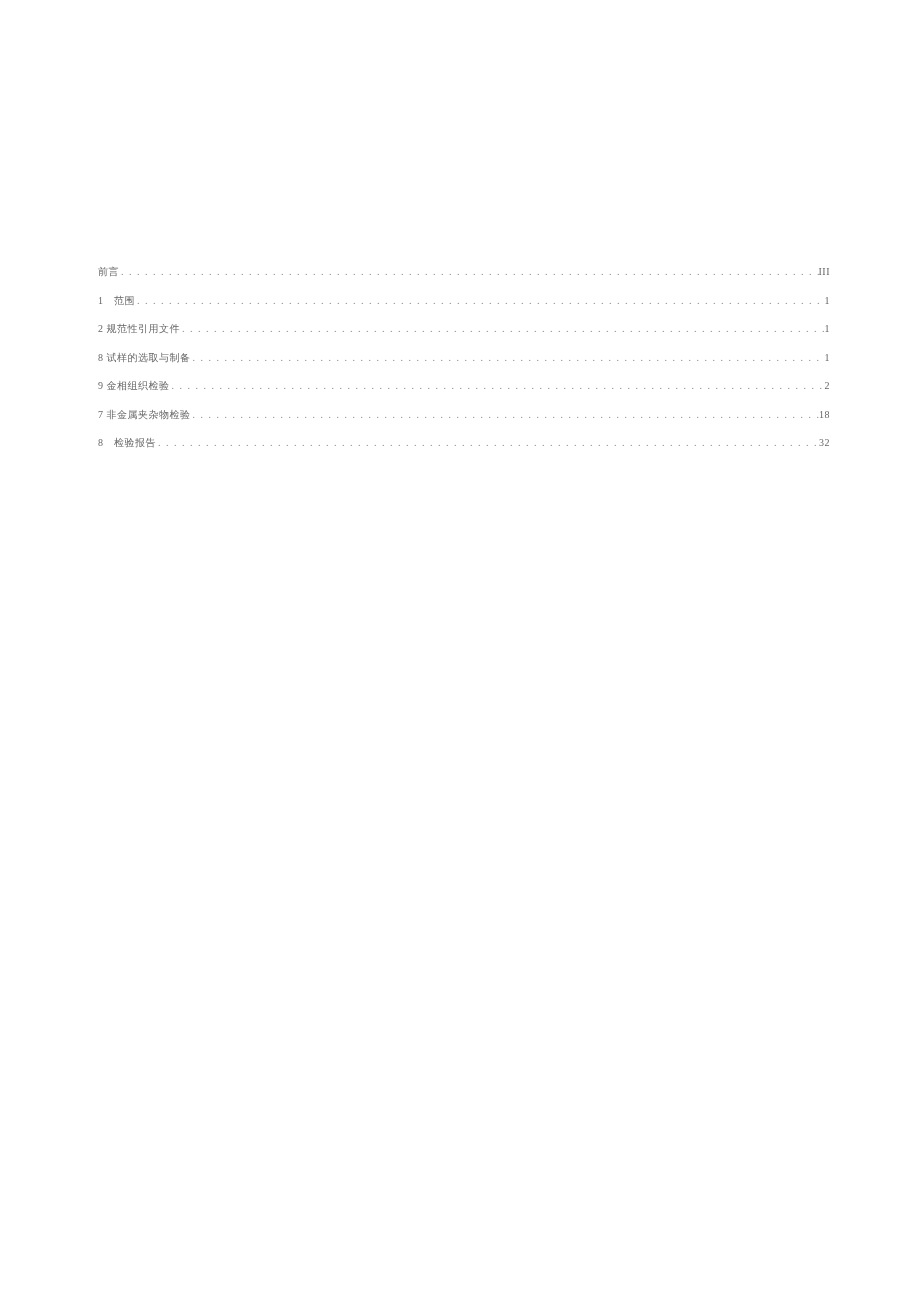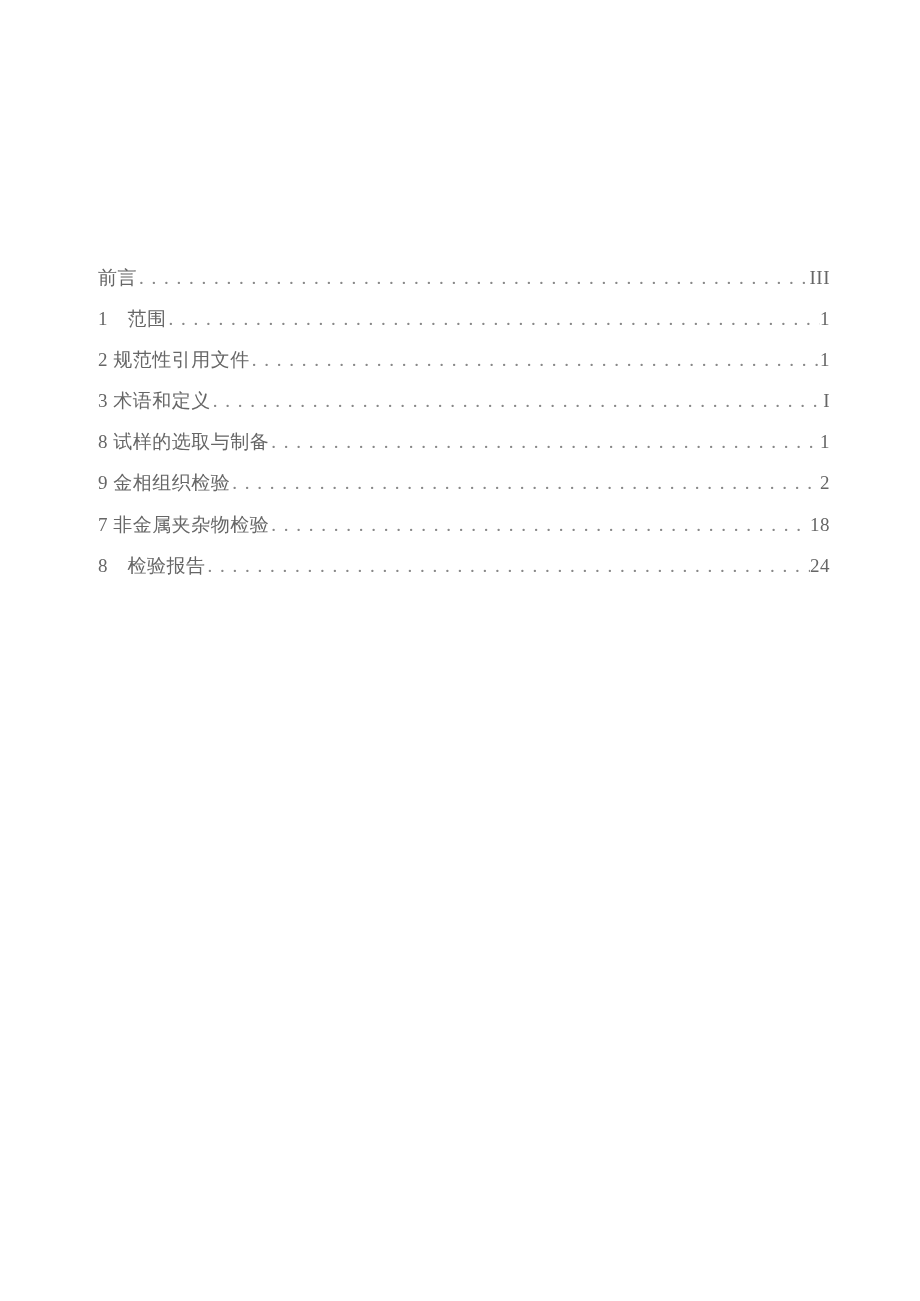--- a/index.html
+++ b/index.html
@@ -14,21 +14,21 @@
       font-family: "SimSun", "宋体", serif;
       position: relative;
     }
     .page {
       padding: 265px 90px 0 98px;
     }
     .toc-entry {
       display: flex;
       align-items: baseline;
       margin-bottom: 14.5px;
-      font-size: 19px;
+      font-size: 10px;
       color: #666666;
       line-height: 1.4;
       white-space: nowrap;
     }
     .toc-label {
       flex-shrink: 0;
       letter-spacing: 0.5px;
     }
     .toc-dots {
       flex: 1;
@@ -60,38 +60,33 @@
       <span class="toc-label">1　范围</span>
       <span class="toc-dots"></span>
       <span class="toc-page">1</span>
     </div>
     <div class="toc-entry">
       <span class="toc-label">2 规范性引用文件</span>
       <span class="toc-dots"></span>
       <span class="toc-page">1</span>
     </div>
     <div class="toc-entry">
-      <span class="toc-label">3 术语和定义</span>
-      <span class="toc-dots"></span>
-      <span class="toc-page">I</span>
-    </div>
-    <div class="toc-entry">
       <span class="toc-label">8 试样的选取与制备</span>
       <span class="toc-dots"></span>
       <span class="toc-page">1</span>
     </div>
     <div class="toc-entry">
       <span class="toc-label">9 金相组织检验</span>
       <span class="toc-dots"></span>
       <span class="toc-page">2</span>
     </div>
     <div class="toc-entry">
       <span class="toc-label">7 非金属夹杂物检验</span>
       <span class="toc-dots"></span>
       <span class="toc-page">18</span>
     </div>
     <div class="toc-entry">
       <span class="toc-label">8　检验报告</span>
       <span class="toc-dots"></span>
-      <span class="toc-page">24</span>
+      <span class="toc-page">32</span>
     </div>
   </div>
 </div>
 
 </body></html>

